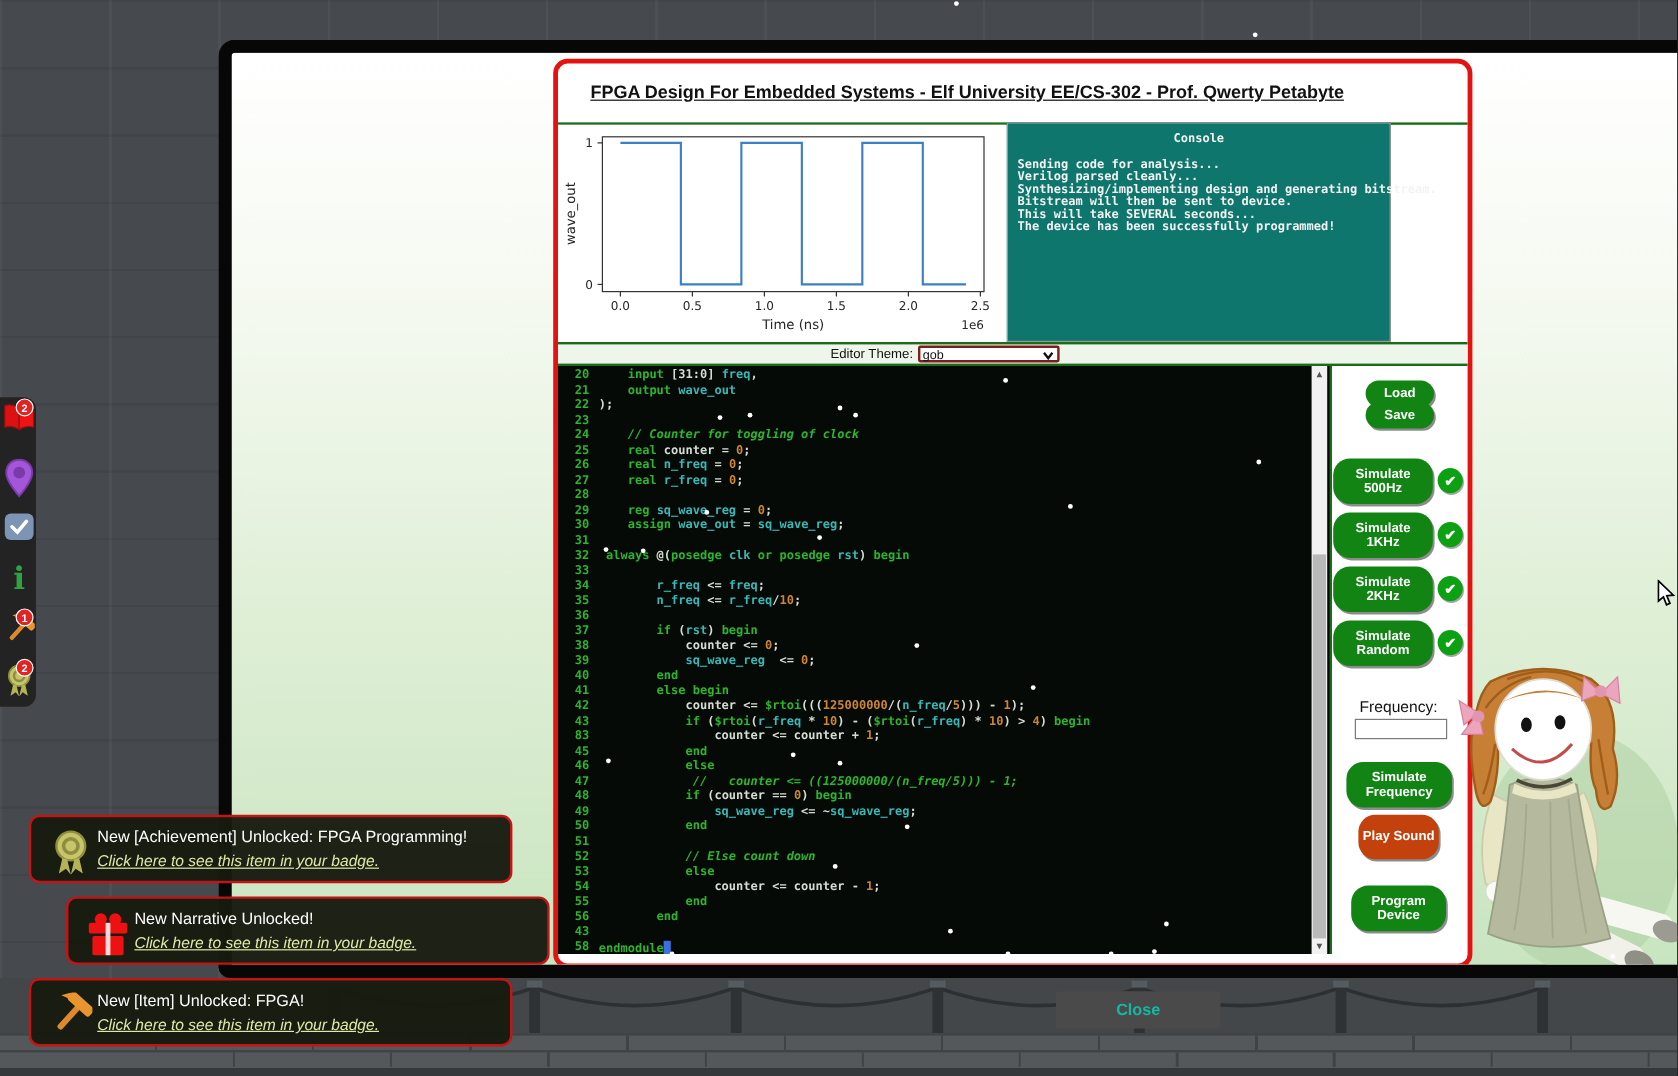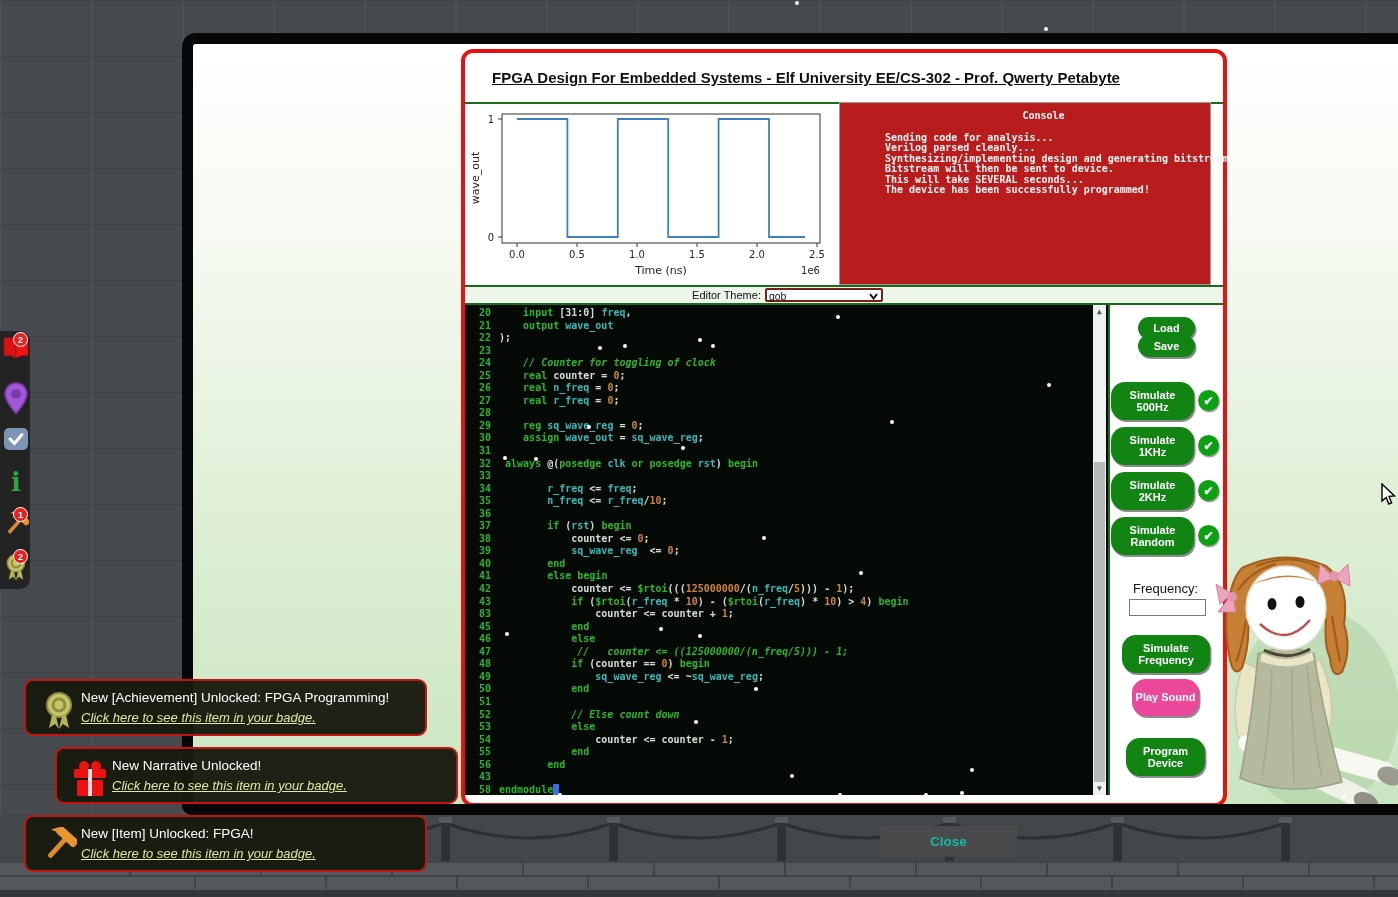--- a/index.html
+++ b/index.html
@@ -29,23 +29,23 @@
   #page { position:absolute; inset:0; overflow:hidden;
           background:linear-gradient(180deg,#ffffff 0%,#f6faf2 25%,#ddeed4 65%,#c9e5c0 100%); }
 
   
   #modal { position:absolute; left:268px; top:5px; width:766px; height:758px; background:#ffffff;
            border:4px solid #e51212; border-radius:12px; }
   .modal-title { position:absolute; left:0; top:16px; width:682px; text-align:center;
                  font-size:15px; font-weight:bold; text-decoration:underline; color:#111; }
   .top-section { position:absolute; left:0; top:49px; width:758px; height:183px; border-top:2px solid #1a6b1a; }
   .plot-box { position:absolute; left:0; top:0; width:374px; height:181px; background:#fff; }
-  .console-box { position:absolute; left:374px; top:-2px; width:372px; height:183px; background:#b91c1c;
+  .console-box { position:absolute; left:374px; top:-2px; width:320px; height:183px; background:#0f766e;
                  border:1px solid #9a9a9a; color:#f3f3f3;
-                 font-family:"DejaVu Sans Mono", monospace; font-weight:bold;padding-left:37px; }
+                 font-family:"DejaVu Sans Mono", monospace; font-weight:bold; }
   .console-title { text-align:center; font-size:10px; padding-top:7px; }
   .console-lines { padding:12px 0 0 8px; font-size:10px; line-height:10.4px; white-space:pre; }
 
   .theme-bar { position:absolute; left:0; top:232px; width:758px; height:20px; background:#eef5eb;
                border-top:2px solid #1a6b1a; border-bottom:2px solid #1a6b1a; }
   .theme-inner { position:absolute; left:0; top:0; width:645px; height:16px; display:flex;
                  align-items:center; justify-content:center; gap:4px; }
   .theme-label { font-size:11px; color:#111; }
   .theme-select { position:relative; width:118px; height:14px; background:#fff; border:2px solid #7f1d1d;
                   border-radius:2px; font-size:10.5px; color:#111; padding:0 2px; line-height:12px; }
@@ -70,21 +70,21 @@
   .sb-arrow { position:absolute; left:0; width:13px; height:13px; color:#555; font-size:8px;
               text-align:center; line-height:13px; }
   .sb-thumb { position:absolute; left:1px; width:11px; top:157px; height:320px; background:#b9b9b9; }
 
   
   .side-panel { position:relative; width:111px; height:490px; background:#fff; }
   .gbtn { position:absolute; background:#128414; color:#fff; font-weight:bold; font-size:11px;
           display:flex; align-items:center; justify-content:center; text-align:center;
           border:none; border-radius:14px; line-height:12.5px; cursor:pointer;
           box-shadow:1.5px 2px 0 rgba(0,0,0,.45); }
-  .gbtn.gray { background:#ec4899; }
+  .gbtn.gray { background:#c2410c; }
   .pill-sm { border-radius:11px; }
   .check-badge { position:absolute; width:21px; height:21px; border-radius:50%; background:#0ca013;
                  color:#fff; display:flex; align-items:center; justify-content:center;
                  font-size:12px; font-weight:bold; box-shadow:1px 1.5px 0 rgba(0,0,0,.35); }
   .freq-label { position:absolute; left:0; top:276px; width:100%; text-align:center; font-size:13px; color:#111; }
   .freq-input { position:absolute; left:19px; top:294px; width:77px; height:17px; border:1px solid #7a7a7a;
                 background:#fff; font-size:11px; padding:0 3px; }
 
   
   .plot-box svg text { font-family:"DejaVu Sans", "Liberation Sans", sans-serif; fill:#262626; }

